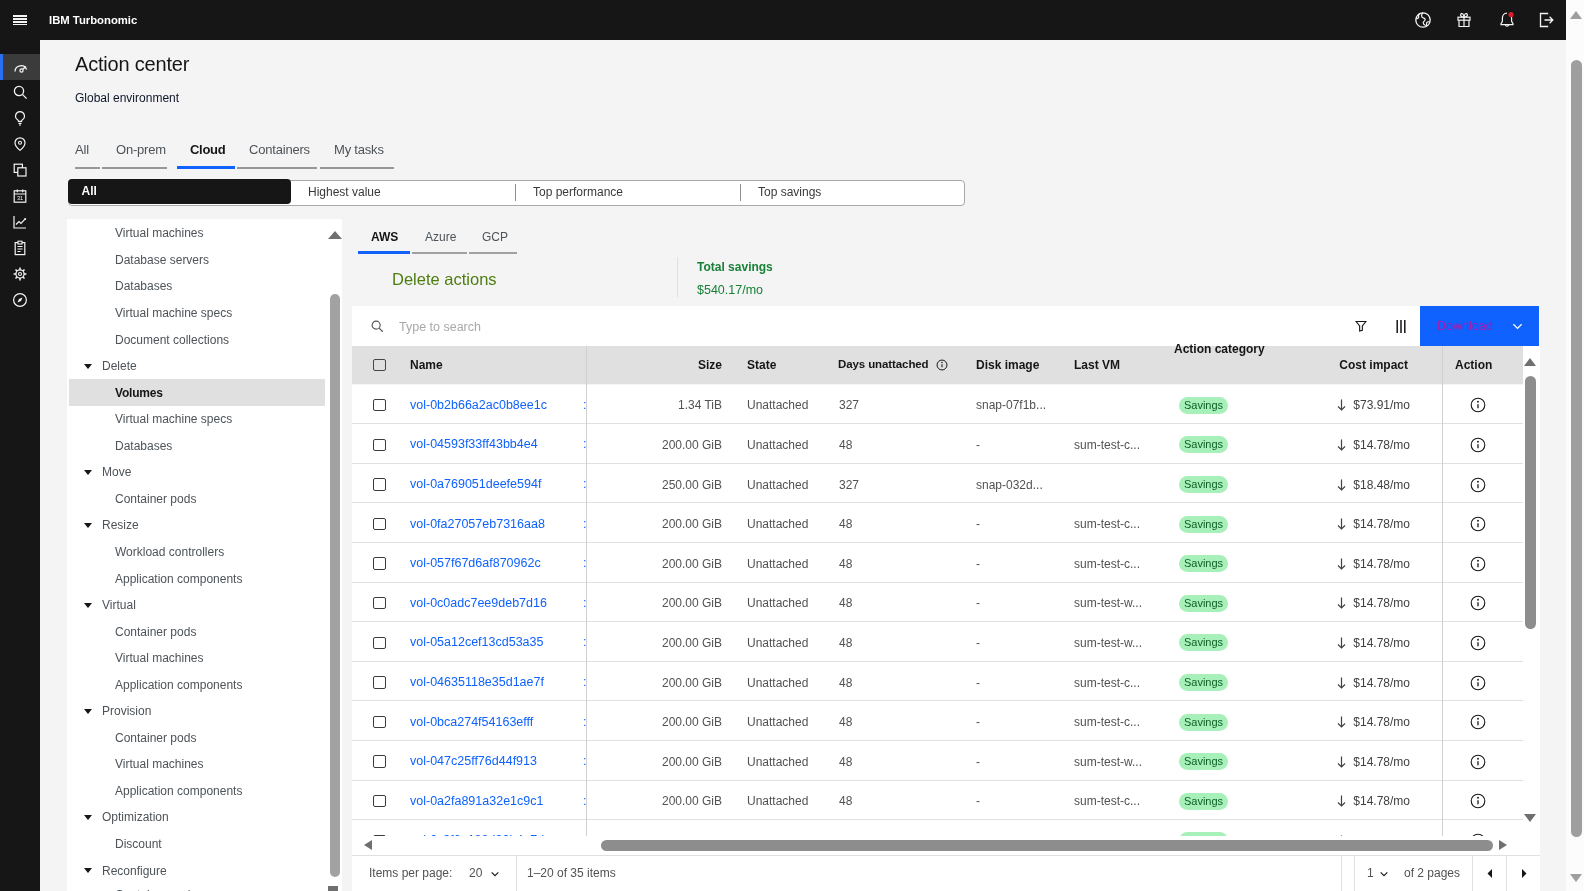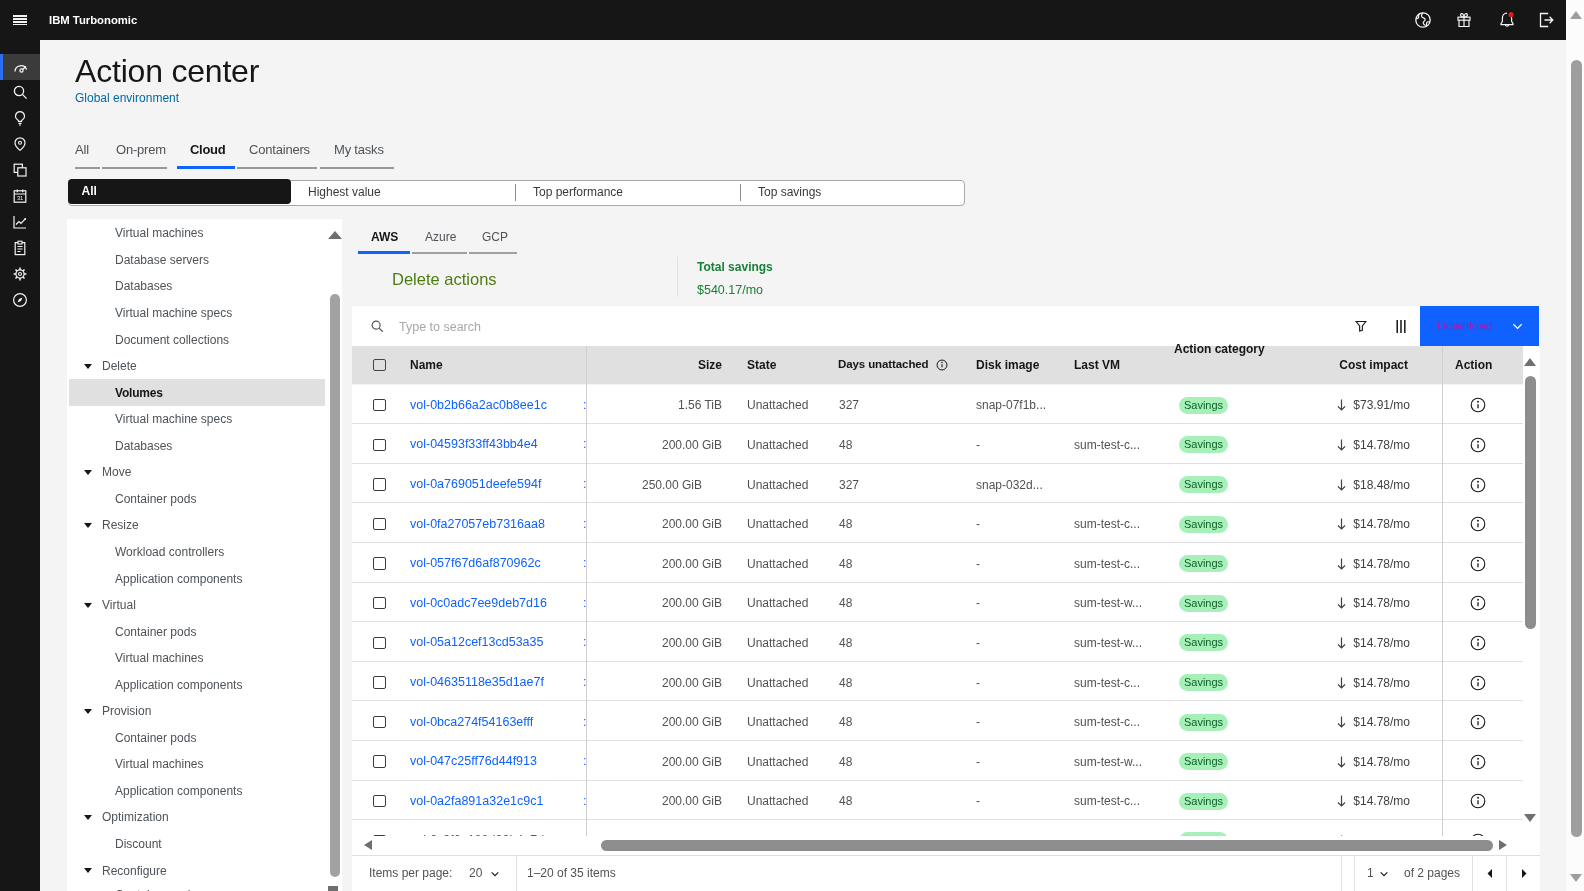--- a/index.html
+++ b/index.html
@@ -87,22 +87,22 @@
   </svg>
 <svg class="abs" style="left:11.5px;top:265.7px" width="16" height="16" viewBox="0 0 16 16">
     <circle cx="8" cy="8" r="4.1" fill="none" stroke="#f4f4f4" stroke-width="1.3"></circle>
     <circle cx="8" cy="8" r="1.5" fill="none" stroke="#f4f4f4" stroke-width="1.1"></circle>
     <path d="M8 1.6v2.3M8 12.1v2.3M1.6 8h2.3M12.1 8h2.3M3.5 3.5l1.7 1.7M10.8 10.8l1.7 1.7M12.5 3.5l-1.7 1.7M5.2 10.8l-1.7 1.7" stroke="#f4f4f4" stroke-width="1.5"></path>
   </svg>
 <svg class="abs" style="left:11.5px;top:291.7px" width="16" height="16" viewBox="0 0 16 16">
     <circle cx="8" cy="8" r="6.4" fill="none" stroke="#f4f4f4" stroke-width="1.2"></circle>
     <path d="M10.5 5.5 9 9 5.5 10.5 7 7z" fill="#f4f4f4"></path>
   </svg>
-<div class="abs" style="left:75px;top:52.5px;font-size:32px;letter-spacing:-0.2px;color:#161616">Action center</div>
-<div class="abs" style="left:75px;top:90.5px;font-size:12px;color:#0369a1">Global environment</div>
+<div class="abs" style="left:75px;top:52.5px;font-size:20px;letter-spacing:-0.2px;color:#161616">Action center</div>
+<div class="abs" style="left:75px;top:90.5px;font-size:12px;color:#0f172a">Global environment</div>
 <div class="abs" style="left:75px;top:140px;width:25px;height:28.5px;border-bottom:2px solid #989898;font-size:13px;letter-spacing:-0.2px;color:#4d5358;padding-top:2px;padding-left:0px">All</div>
 <div class="abs" style="left:102px;top:140px;width:65px;height:28.5px;border-bottom:2px solid #989898;font-size:13px;letter-spacing:-0.2px;color:#4d5358;padding-top:2px;padding-left:14px">On-prem</div>
 <div class="abs" style="left:177px;top:140px;width:58px;height:28.5px;border-bottom:3px solid #0f62fe;font-size:13px;letter-spacing:-0.3px;font-weight:bold;color:#161616;padding-top:2px;padding-left:13px">Cloud</div>
 <div class="abs" style="left:237px;top:140px;width:80px;height:28.5px;border-bottom:2px solid #989898;font-size:13px;letter-spacing:-0.2px;color:#4d5358;padding-top:2px;padding-left:12px">Containers</div>
 <div class="abs" style="left:320px;top:140px;width:74px;height:28.5px;border-bottom:2px solid #989898;font-size:13px;letter-spacing:-0.2px;color:#4d5358;padding-top:2px;padding-left:14px">My tasks</div>
 <div class="abs" style="left:67.5px;top:179.5px;width:897px;height:26px;background:#fff;border:1px solid #a8a8a8;border-radius:4px"></div>
 <div class="abs" style="left:68px;top:179px;width:222.5px;height:24.5px;background:#161616;color:#fff;font-weight:bold;font-size:12px;line-height:24.5px;padding-left:13.5px;border-radius:4px">All</div>
 <div class="abs" style="left:290px;top:180px;width:225px;height:25px;color:#393939;font-size:12px;line-height:25px;padding-left:18px">Highest value</div>
 <div class="abs" style="left:515px;top:180px;width:225px;height:25px;color:#393939;font-size:12px;line-height:25px;padding-left:18px">Top performance</div>
 <div class="abs" style="left:740px;top:180px;width:197px;height:25px;color:#393939;font-size:12px;line-height:25px;padding-left:18px">Top savings</div>
@@ -185,21 +185,21 @@
 <div class="hdr" style="left:976px;top:358px">Disk image</div>
 <div class="hdr" style="left:1074px;top:358px">Last VM</div>
 <div class="hdr" style="left:1174px;top:342px">Action category</div>
 <div class="hdr" style="left:1320px;top:358px;width:88px;text-align:right">Cost impact</div>
 <div class="hdr" style="left:1455px;top:358px">Action</div>
 <div class="abs" style="left:352px;top:384.5px;width:1171px;height:451.5px;background:#fff;overflow:hidden">
 <div class="abs" style="left:0;top:38.6px;width:1171px;height:1px;background:#e0e0e0"></div>
 <div class="cbx" style="left:21px;top:14.4px"></div>
 <div class="cell link" style="left:58px;top:13.3px">vol-0b2b66a2ac0b8ee1c</div>
 <div class="cell link" style="left:231px;top:13.3px">:</div>
-<div class="cell" style="left:290px;top:13.8px;width:80px;text-align:right">1.56 TiB</div>
+<div class="cell" style="left:290px;top:13.8px;width:80px;text-align:right">1.34 TiB</div>
 <div class="cell" style="left:395px;top:13.8px">Unattached</div>
 <div class="cell" style="left:487px;top:13.8px">327</div>
 <div class="cell" style="left:624px;top:13.8px">snap-07f1b...</div>
 <div class="cell" style="left:722px;top:13.8px"></div>
 <div class="tag" style="top:12.3px">Savings</div>
 <div class="cell" style="left:970px;top:13.8px;width:88px;text-align:right;color:#414141">$73.91/mo</div>
 <svg class="abs" style="left:985px;top:14.8px" width="9" height="12" viewBox="0 0 9 12">
       <path d="M4.5 0.5v10M1 7.5l3.5 3.5L8 7.5" fill="none" stroke="#414141" stroke-width="1.2"></path>
     </svg>
 <svg class="abs" style="left:1118px;top:12.8px" width="16" height="16" viewBox="0 0 16 16">
@@ -223,21 +223,21 @@
     </svg>
 <svg class="abs" style="left:1118px;top:52.4px" width="16" height="16" viewBox="0 0 16 16">
       <circle cx="8" cy="8" r="6.8" fill="none" stroke="#161616" stroke-width="1.1"></circle>
       <path d="M8 7.2v4" stroke="#161616" stroke-width="1.3"></path>
       <circle cx="8" cy="4.7" r="0.95" fill="#161616"></circle>
     </svg>
 <div class="abs" style="left:0;top:117.8px;width:1171px;height:1px;background:#e0e0e0"></div>
 <div class="cbx" style="left:21px;top:93.6px"></div>
 <div class="cell link" style="left:58px;top:92.5px">vol-0a769051deefe594f</div>
 <div class="cell link" style="left:231px;top:92.5px">:</div>
-<div class="cell" style="left:290px;top:93.0px;width:80px;">250.00 GiB</div>
+<div class="cell" style="left:290px;top:93.0px;width:80px;text-align:right">250.00 GiB</div>
 <div class="cell" style="left:395px;top:93.0px">Unattached</div>
 <div class="cell" style="left:487px;top:93.0px">327</div>
 <div class="cell" style="left:624px;top:93.0px">snap-032d...</div>
 <div class="cell" style="left:722px;top:93.0px"></div>
 <div class="tag" style="top:91.5px">Savings</div>
 <div class="cell" style="left:970px;top:93.0px;width:88px;text-align:right;color:#414141">$18.48/mo</div>
 <svg class="abs" style="left:985px;top:94.0px" width="9" height="12" viewBox="0 0 9 12">
       <path d="M4.5 0.5v10M1 7.5l3.5 3.5L8 7.5" fill="none" stroke="#414141" stroke-width="1.2"></path>
     </svg>
 <svg class="abs" style="left:1118px;top:92.0px" width="16" height="16" viewBox="0 0 16 16">

